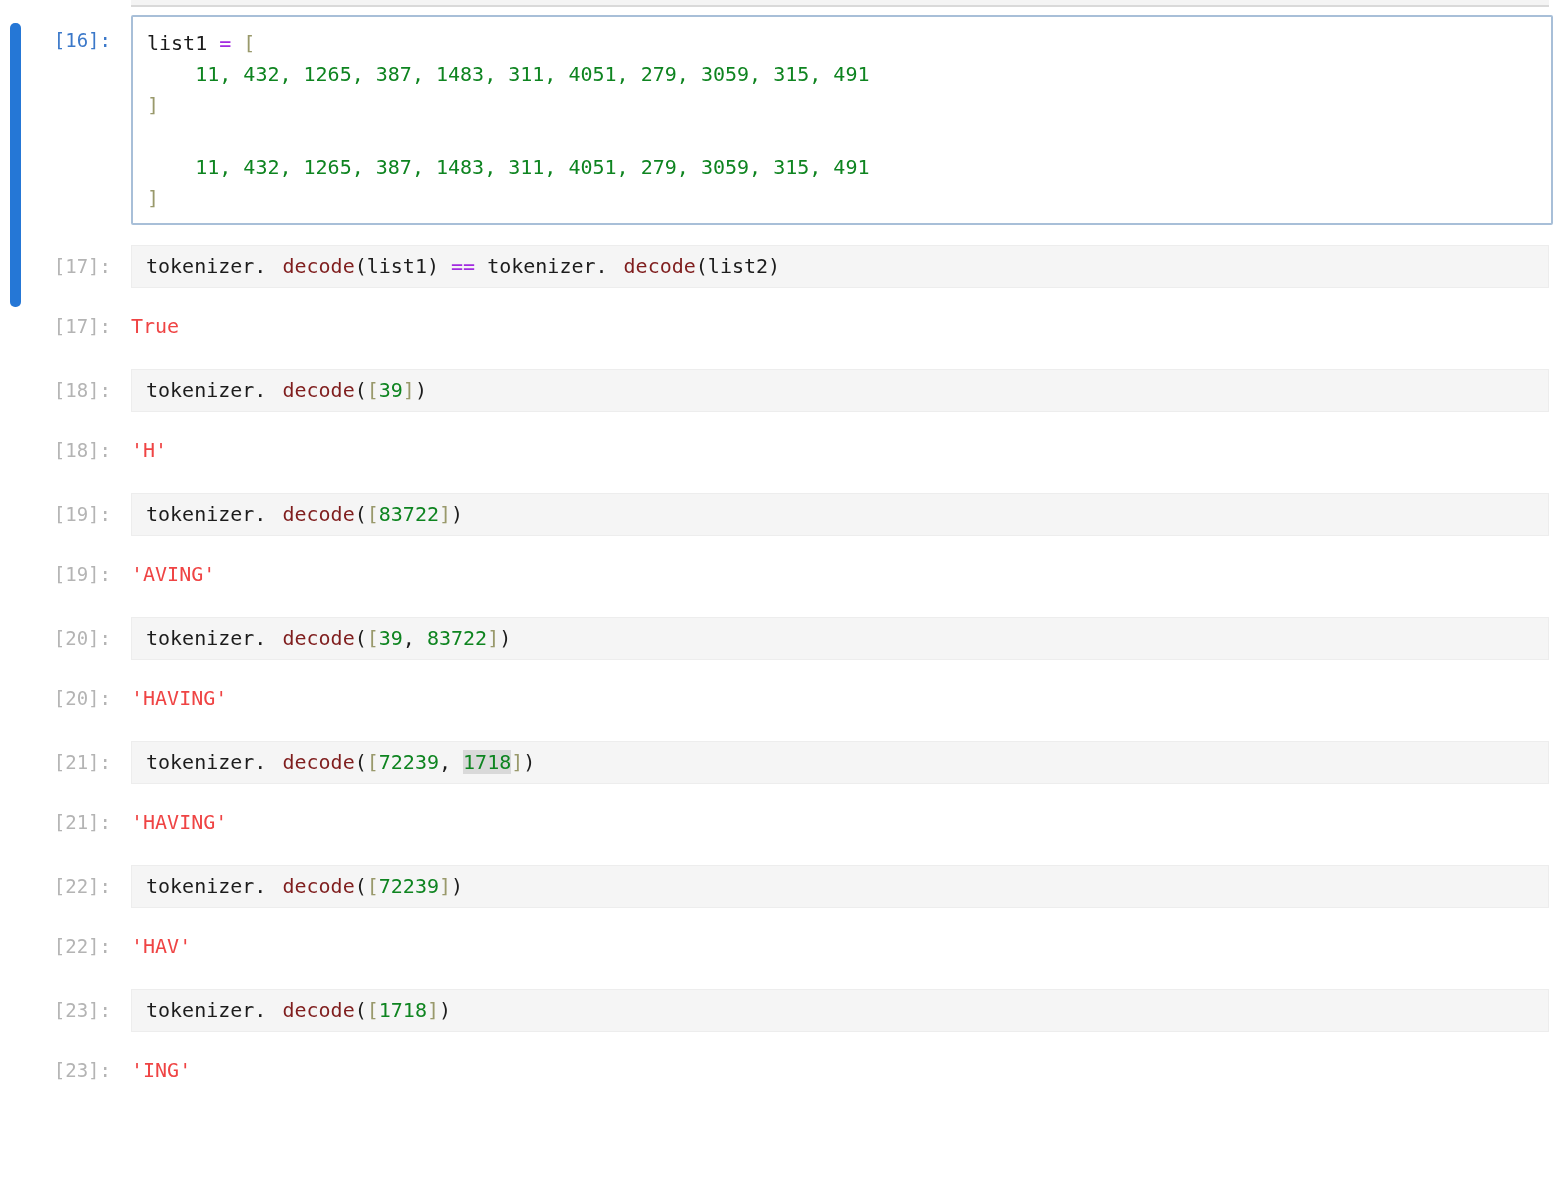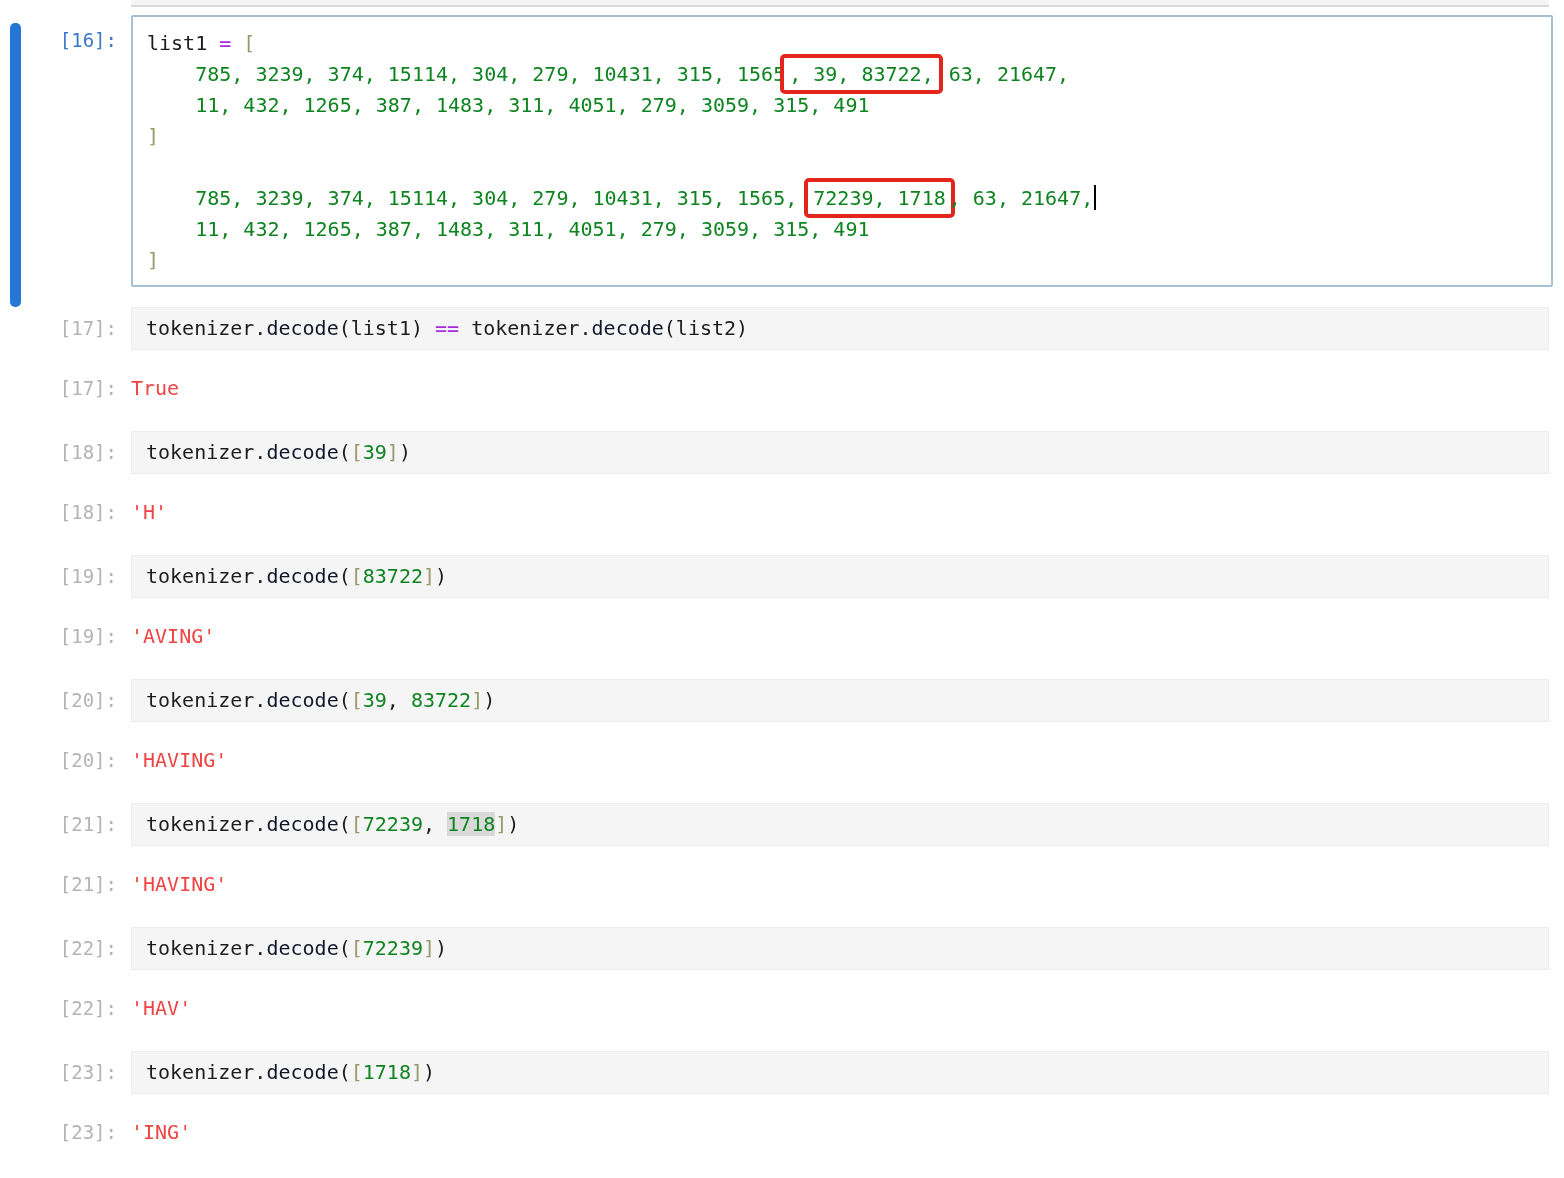--- a/index.html
+++ b/index.html
@@ -17,21 +17,21 @@
 
   
   .collapser{
     position:absolute;left:10px;top:23px;width:11px;height:284px;
     background:#2577d6;border-radius:5px;
   }
 
   .row{display:flex;align-items:flex-start;}
   .prompt{
     width:131px;box-sizing:border-box;flex:none;
-    text-align:right;padding-right:14px;
+    text-align:right;padding-right:20px;
     font-family:"DejaVu Sans Mono","Liberation Mono",monospace;
     font-size:19px;line-height:23px;color:#b4b4b4;
     white-space:pre;user-select:none;
   }
   .prompt.active{color:#3b78c9;}
 
   
   .cell-active{margin-top:8px;}
   .cell-active .prompt{padding-top:14px;}
   .editor{
@@ -59,21 +59,21 @@
   .output-text{
     flex:1;font-family:"DejaVu Sans Mono","Liberation Mono",monospace;
     font-size:20px;line-height:23px;color:#ef4444;white-space:pre;
   }
 
   
   .tk-d{color:#1c1c1c;}
   .tk-n{color:#0e8420;}
   .tk-o{color:#a22be0;}
   .tk-b{color:#99996b;}
-  .tk-p{color:#0f172a;}
+  .tk-p{color:#7f1d1d;margin-left:16px;}
   .tk-h{color:#0e8420;background:#d9d9d9;}
 
   
   .redbox{
     border:4px solid #e3261c;border-radius:5px;
     padding:4px 5px;margin:-4px -6px -4px -5px;
   }
 
   
   .caret{
@@ -85,25 +85,23 @@
 <body>
 
 <div class="notebook">
   <div class="top-strip"></div>
   <div class="collapser"></div>
   <div id="cells">
       <div class="row cell-active">
         <div class="prompt active">[16]:</div>
         <div class="editor">
           <div class="code-line"><span class="tk-d">list1 </span><span class="tk-o">=</span><span class="tk-d"> </span><span class="tk-b">[</span></div>
-          <div class="code-line"><span class="tk-d">    </span><span class="tk-n">785, 3239, 374, 15114, 304, 279, 10431, 315, 1565</span><span class="redbox"><span class="tk-n">, 39, 83722,</span></span><span class="tk-n"> 63, 21647,</span></div>
           <div class="code-line"><span class="tk-d">    </span><span class="tk-n">11, 432, 1265, 387, 1483, 311, 4051, 279, 3059, 315, 491</span></div>
           <div class="code-line"><span class="tk-b">]</span></div>
           <div class="code-line"></div>
-          <div class="code-line"><span class="tk-d">    </span><span class="tk-n">785, 3239, 374, 15114, 304, 279, 10431, 315, 1565, </span><span class="redbox"><span class="tk-n">72239, 1718</span></span><span class="tk-n">, 63, 21647,</span><span class="caret"></span></div>
           <div class="code-line"><span class="tk-d">    </span><span class="tk-n">11, 432, 1265, 387, 1483, 311, 4051, 279, 3059, 315, 491</span></div>
           <div class="code-line"><span class="tk-b">]</span></div>
         </div>
       </div>
       <div class="row row-input">
         <div class="prompt">[17]:</div>
         <div class="input-box"><span class="tk-d">tokenizer.</span><span class="tk-p">decode</span><span class="tk-d">(list1) </span><span class="tk-o">==</span><span class="tk-d"> tokenizer.</span><span class="tk-p">decode</span><span class="tk-d">(list2)</span></div>
       </div>
       <div class="row row-output">
         <div class="prompt">[17]:</div>

